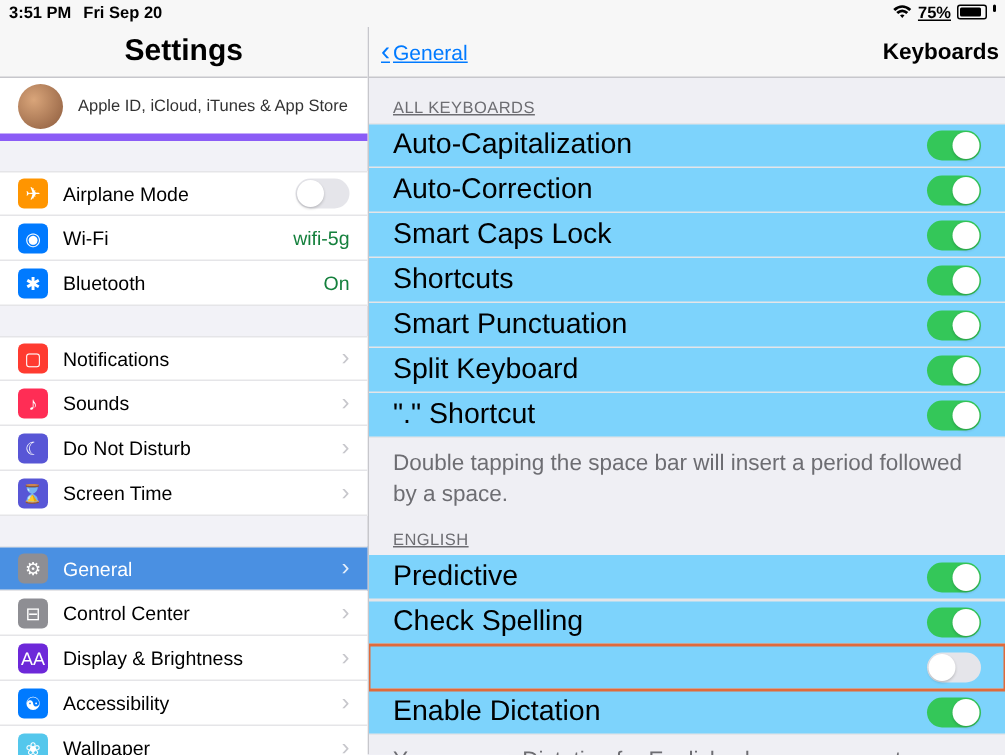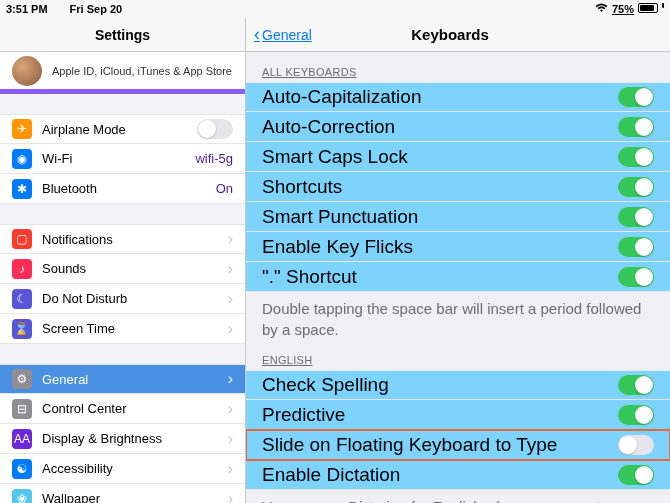--- a/index.html
+++ b/index.html
@@ -1,58 +1,58 @@
 <!DOCTYPE html>
 <html><head>
 <meta charset="utf-8">
 <style>
 * { margin: 0; padding: 0; box-sizing: border-box; font-family: -apple-system, "Helvetica Neue", Helvetica, Arial, sans-serif; }
 html, body { width: 670px; height: 503px; overflow: hidden; background: #f2f2f7; }
 
 .statusbar { height: 18px; width: 100%; display: flex; align-items: center; font-size: 11px; font-weight: 600; padding: 0 6px; background: #f7f7f7; }
-.statusbar .sb-left { flex: 0 0 auto; display: flex; gap: 22px; }
+.statusbar .sb-left { flex: 0 0 auto; display: flex; gap: 8px; }
 .statusbar .sb-center { flex: 1; }
 .statusbar .sb-right { flex: 0 0 auto; display: flex; align-items: flex-start; gap: 4px; text-decoration: underline; }
 .batt-outline { width: 20px; height: 10px; border: 1px solid #000; border-radius: 2px; position: relative; }
 .batt-fill { position: absolute; left: 1px; top: 1px; bottom: 1px; width: 75%; background: #000; border-radius: 1px; }
 .batt-nub { width: 2px; height: 5px; background: #000; border-radius: 1px; }
 
 .app { display: flex; height: calc(503px - 18px); }
 .sidebar { width: 246px; background: #f2f2f7; border-right: 1px solid #c7c7cc; display: flex; flex-direction: column; }
 .detail { flex: 1; background: #efeff4; display: flex; flex-direction: column; }
 
-.sb-header { height: 34px; display: flex; align-items: center; justify-content: center; font-weight: 600; font-size: 14px; border-bottom: 1px solid #c7c7cc; background: #f7f7f7; }
+.sb-header { height: 34px; display: flex; align-items: center; justify-content: center; font-weight: 600; font-size: 20px; border-bottom: 1px solid #c7c7cc; background: #f7f7f7; }
 .account-row { height: 42px; background: #fff; border-bottom: 5px solid #8b5cf6; display: flex; align-items: center; padding: 0 12px; gap: 10px; }
 .avatar { width: 30px; height: 30px; border-radius: 50%; background: radial-gradient(circle at 35% 35%, #d9a57a, #8b5a3c); flex: none; }
 .account-sub { font-size: 11px; color: #333; }
 
 .scroll { overflow-y: auto; flex: 1; }
 
 .group-gap { height: 20px; }
 .row { height: 30px; background: #fff; border-bottom: 1px solid #e5e5e8; display: flex; align-items: center; padding: 0 12px; gap: 10px; font-size: 13px; cursor: pointer; }
 .row:first-of-type { border-top: 1px solid #e5e5e8; }
 .row .spacer { flex: 1; }
-.row .value { color: #4c1d95; font-size: 13px; }
+.row .value { color: #15803d; font-size: 13px; }
 .row.selected { background: #4a90e2; color: #fff; }
 .row.selected .icon { filter: none; }
 
 .chev { color: #c7c7cc; font-size: 16px; }
 .row.selected .chev { color: rgba(255,255,255,0.85); }
 
 .icon { width: 20px; height: 20px; border-radius: 4px; display: flex; align-items: center; justify-content: center; flex: none; font-size: 12px; color: #fff; }
 
 .toggle { width: 36px; height: 20px; border-radius: 10px; background: #e5e5ea; position: relative; flex: none; }
 .toggle .knob { position: absolute; width: 18px; height: 18px; border-radius: 50%; background: #fff; top: 1px; left: 1px; box-shadow: 0 1px 2px rgba(0,0,0,0.2); }
 .toggle.on { background: #34c759; }
 .toggle.on .knob { left: 17px; }
 
 .det-header { height: 34px; display: flex; align-items: center; border-bottom: 1px solid #c7c7cc; background: #f7f7f7; padding: 0 8px; position: relative; }
 .back { color: #007aff; font-size: 14px; text-decoration: underline; display: flex; align-items: center; gap: 2px; cursor: pointer; }
 .back-chev { font-size: 18px; text-decoration: none; display: inline-block; }
-.det-title { position: absolute; left: 0; right: 16px; text-align: center; font-weight: 600; font-size: 15px; pointer-events: none; }
+.det-title { position: absolute; left: 0; right: 4px; text-align: right; font-weight: 600; font-size: 15px; pointer-events: none; }
 
 .section-header { font-size: 11px; color: #6d6d72; text-transform: uppercase; padding: 14px 16px 4px 16px; letter-spacing: 0.3px; text-decoration: underline; }
 .drow { min-height: 30px; background: #7dd3fc; border-bottom: 1px solid #e5e5e8; display: flex; align-items: center; padding: 0 16px; font-size: 19px; cursor: pointer; }
 .drow:first-of-type { border-top: 1px solid #e5e5e8; }
 .drow .spacer { flex: 1; }
 .footer-text { font-size: 15px; color: #6d6d72; padding: 6px 16px 0 16px; line-height: 1.4; }
 .highlight { outline: 2px solid #e06a3b; outline-offset: -1px; }
 </style>
 </head>
 <body>
@@ -204,51 +204,50 @@
           </div>
         </div>
         <div class="drow">
           <span>Smart Punctuation</span>
           <span class="spacer"></span>
           <div class="toggle on">
             <div class="knob"></div>
           </div>
         </div>
         <div class="drow">
-          <span>Enable Key Flicks</span>
+          <span>Split Keyboard</span>
           <span class="spacer"></span>
           <div class="toggle on">
             <div class="knob"></div>
           </div>
         </div>
         <div class="drow">
           <span>"." Shortcut</span>
           <span class="spacer"></span>
           <div class="toggle on">
             <div class="knob"></div>
           </div>
         </div>
         <div class="footer-text">Double tapping the space bar will insert a period followed by a space.</div>
         <div class="section-header">ENGLISH</div>
+        <div class="drow">
+          <span>Predictive</span>
+          <span class="spacer"></span>
+          <div class="toggle on">
+            <div class="knob"></div>
+          </div>
+        </div>
         <div class="drow" style="border-top: 1px solid rgb(229, 229, 232);">
           <span>Check Spelling</span>
           <span class="spacer"></span>
           <div class="toggle on">
             <div class="knob"></div>
           </div>
         </div>
-        <div class="drow">
-          <span>Predictive</span>
-          <span class="spacer"></span>
-          <div class="toggle on">
-            <div class="knob"></div>
-          </div>
-        </div>
         <div class="drow highlight">
-          <span>Slide on Floating Keyboard to Type</span>
           <span class="spacer"></span>
           <div class="toggle">
             <div class="knob"></div>
           </div>
         </div>
         <div class="drow">
           <span>Enable Dictation</span>
           <span class="spacer"></span>
           <div class="toggle on">
             <div class="knob"></div>

